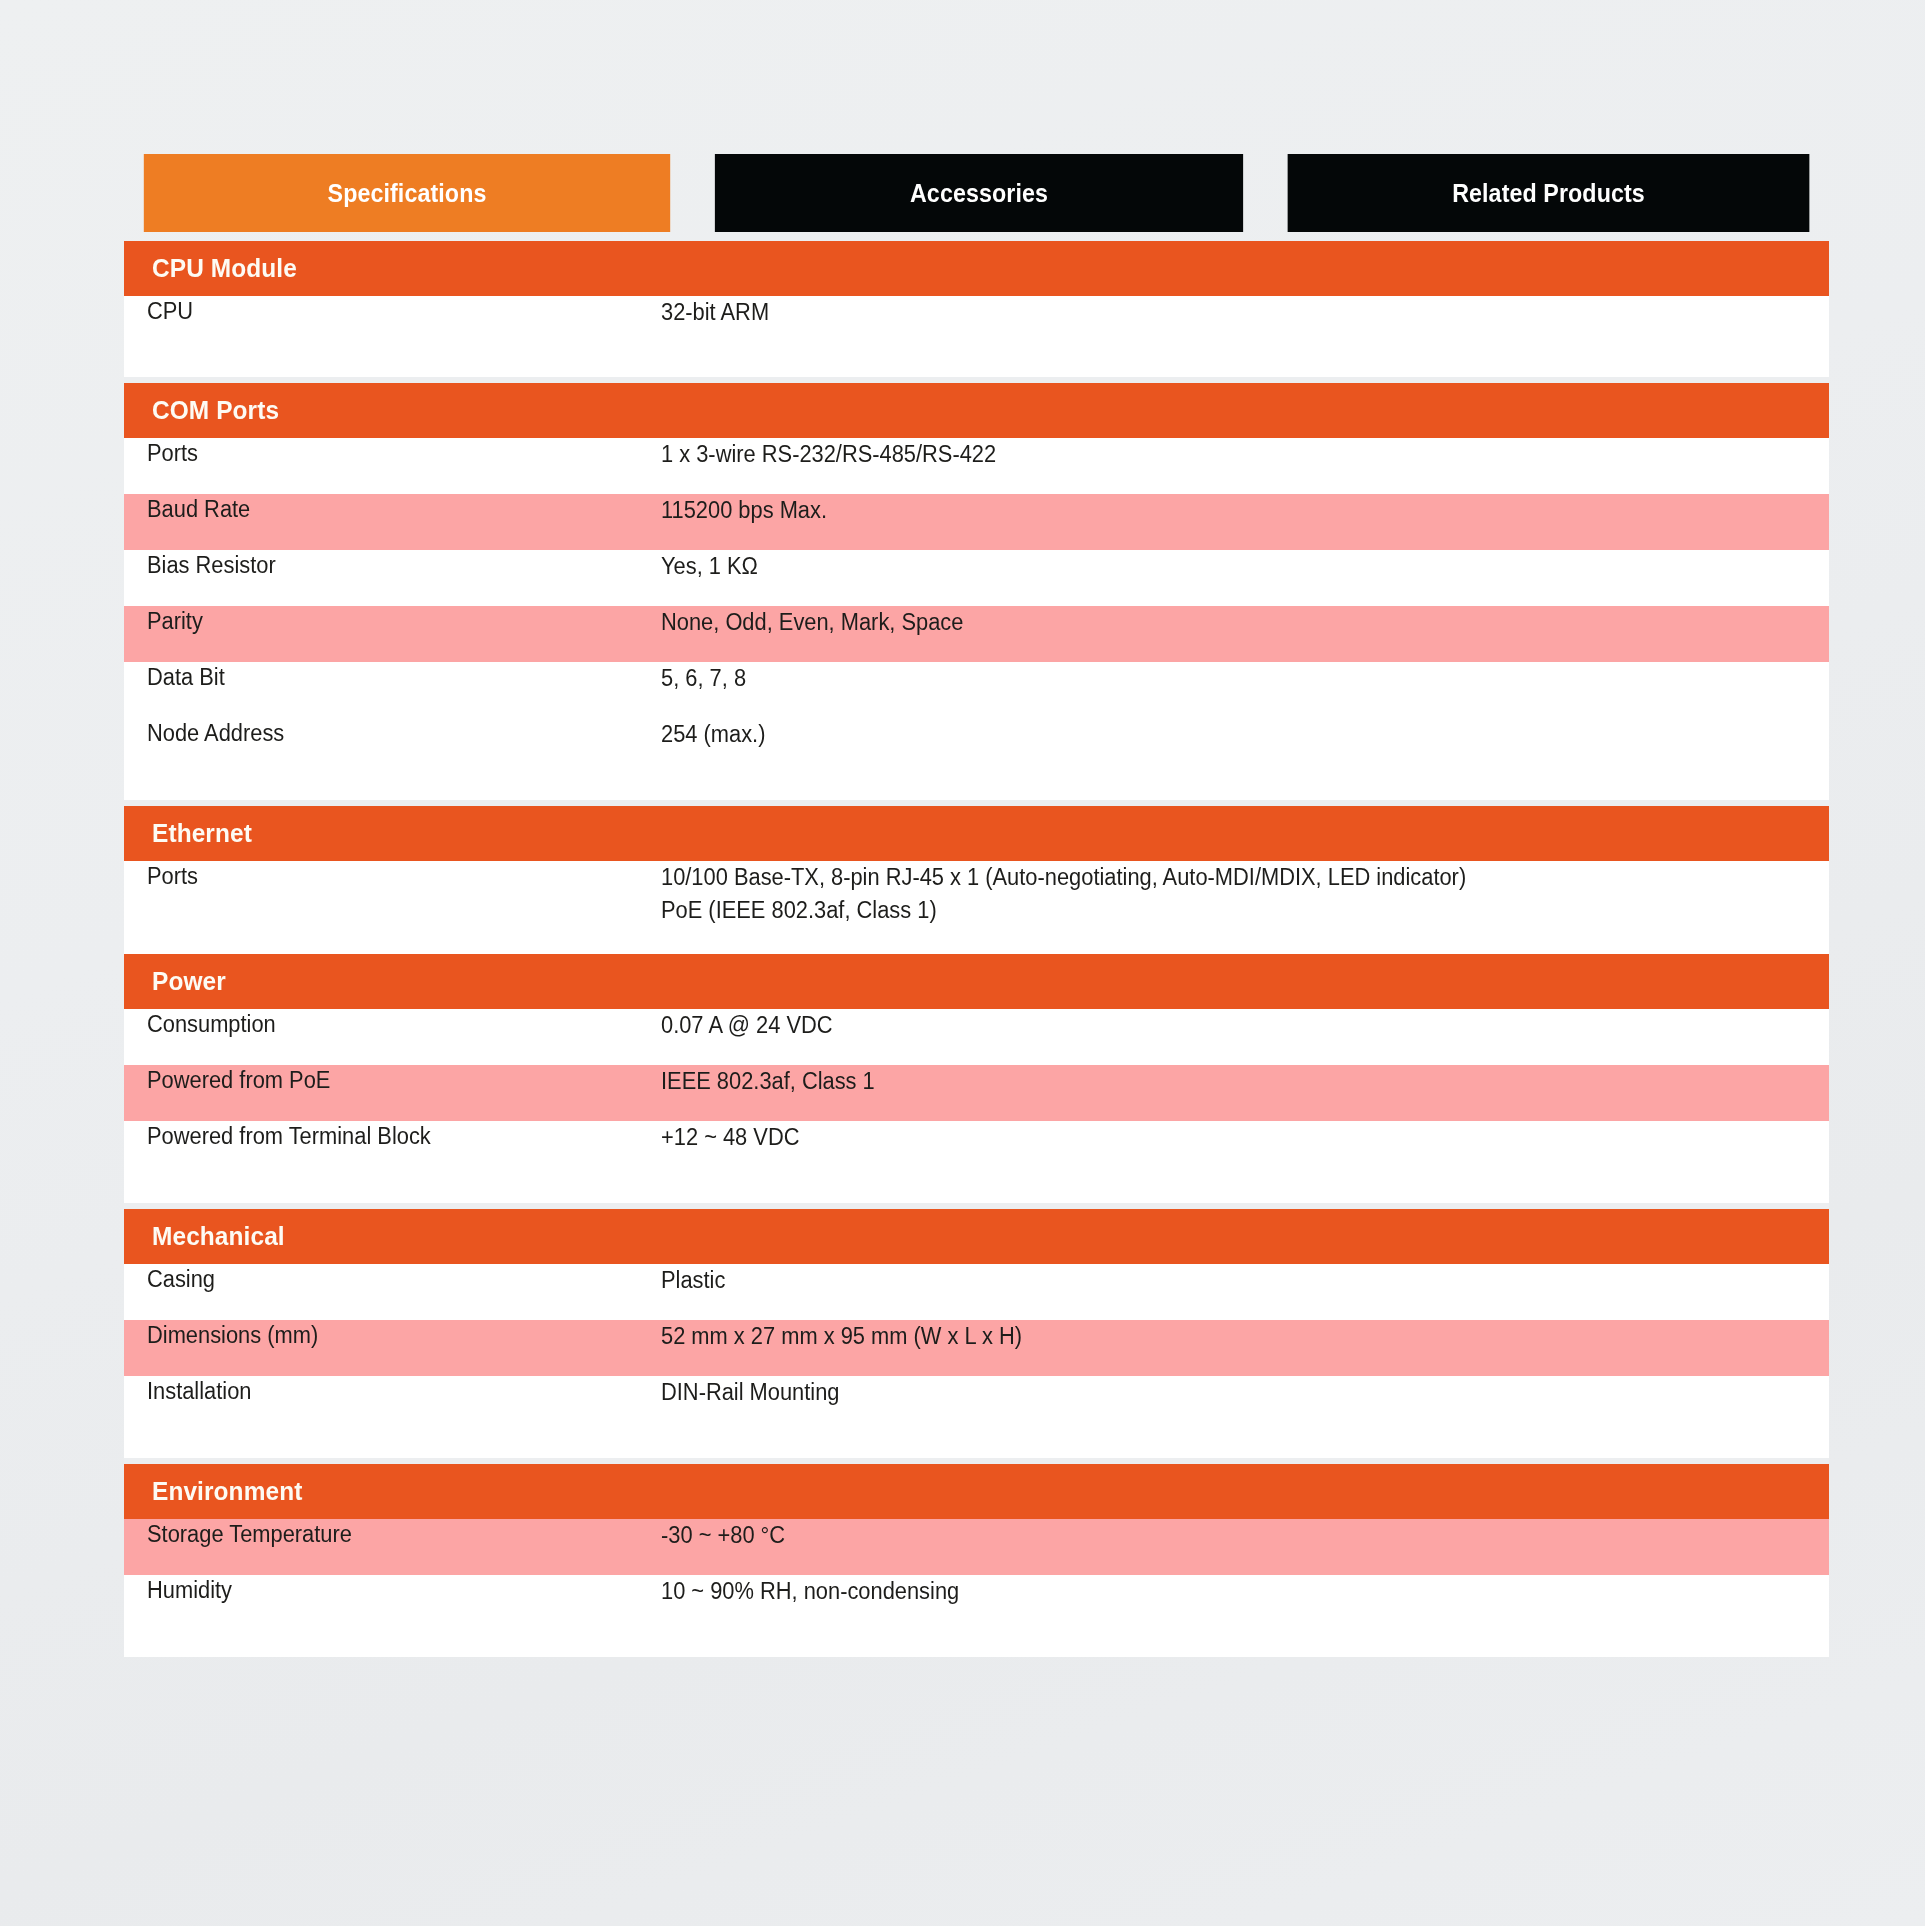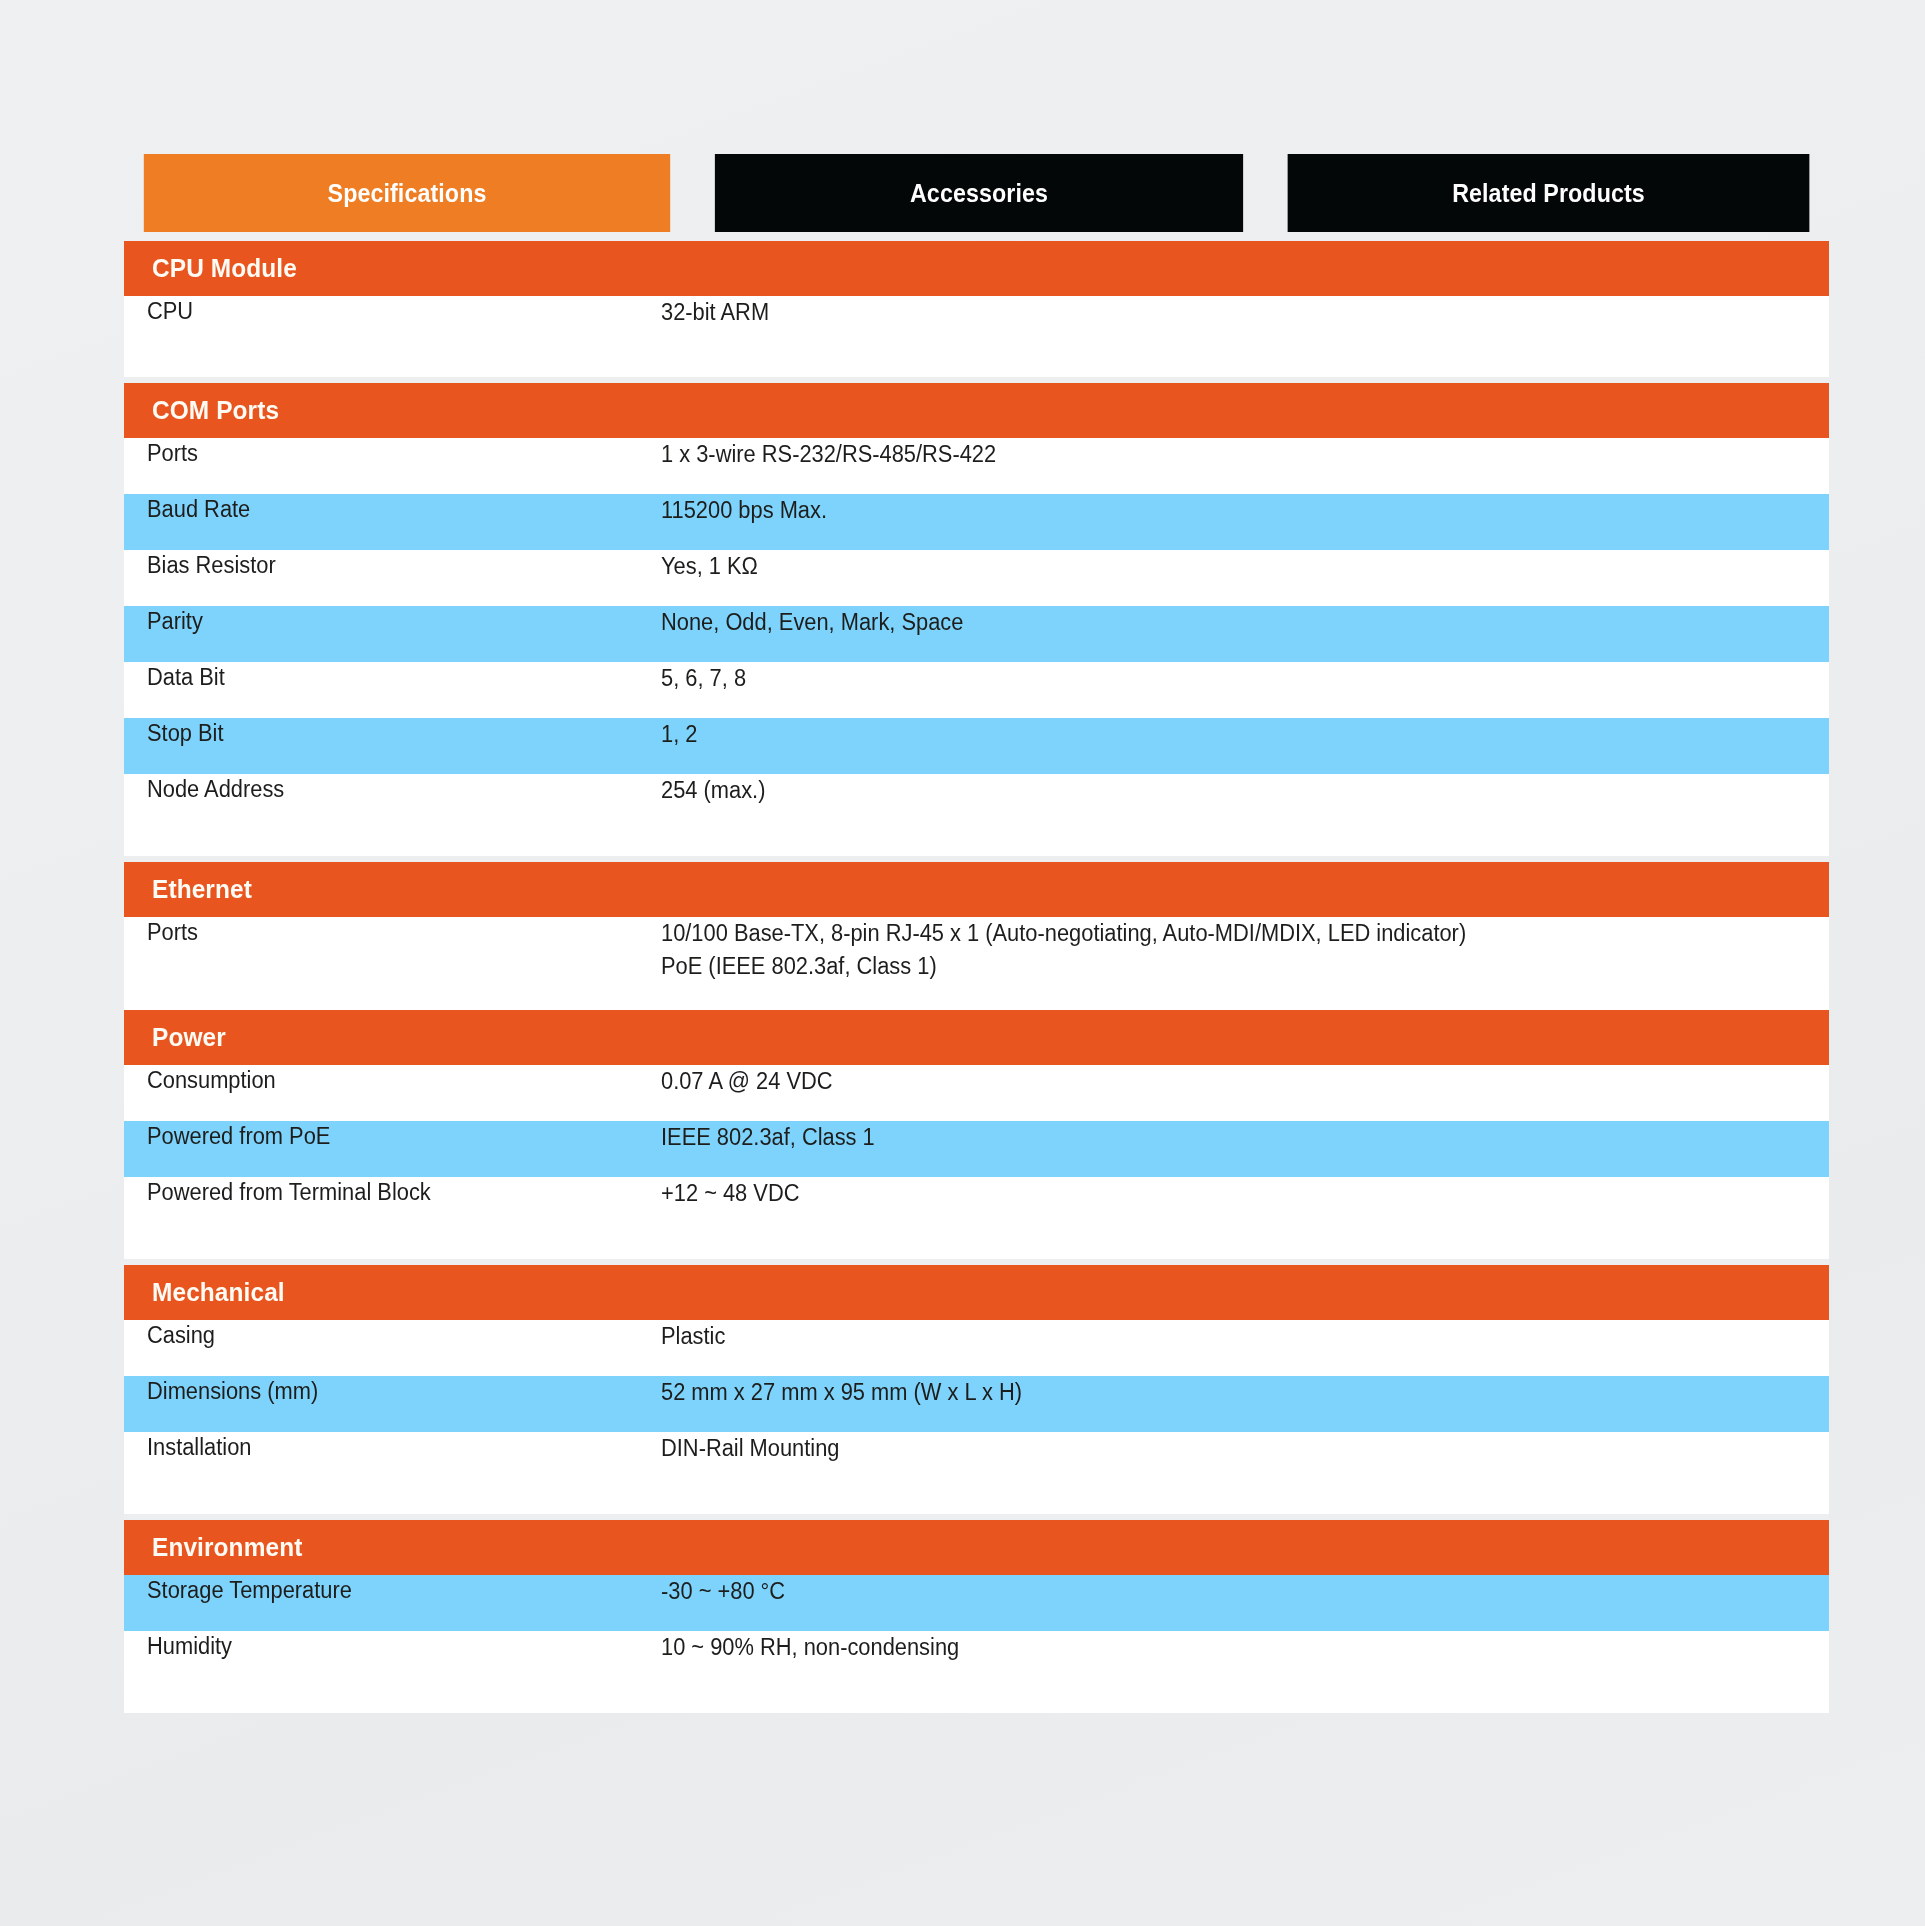--- a/index.html
+++ b/index.html
@@ -80,21 +80,21 @@
   .rows { background: #ffffff; }
 
   .spec-row {
     display: flex;
     align-items: flex-start;
     min-height: 56px;
     box-sizing: border-box;
     padding-left: 23px;
   }
   .spec-row.odd  { background: #ffffff; }
-  .spec-row.even { background: #7dd3fc; }
+  .spec-row.even { background: #fca5a5; }
 
   .spec-label {
     width: 514px;
     flex: 0 0 514px;
     color: #1d1d1b;
     font-size: 23px;
     transform: scaleX(0.95);
     transform-origin: left center;
     line-height: 1.38;
   }
@@ -169,24 +169,20 @@
             <div class="spec-value">Yes, 1 KΩ</div>
           </div>
           <div class="spec-row even">
             <div class="spec-label">Parity</div>
             <div class="spec-value">None, Odd, Even, Mark, Space</div>
           </div>
           <div class="spec-row odd">
             <div class="spec-label">Data Bit</div>
             <div class="spec-value">5, 6, 7, 8</div>
           </div>
-          <div class="spec-row even">
-            <div class="spec-label">Stop Bit</div>
-            <div class="spec-value">1, 2</div>
-          </div>
           <div class="spec-row odd">
             <div class="spec-label">Node Address</div>
             <div class="spec-value">254 (max.)</div>
           </div>
           <div class="section-pad"></div>
         </div>
       </div>
       <div class="section-gap"></div>
       <div class="section">
         <div class="section-header">

